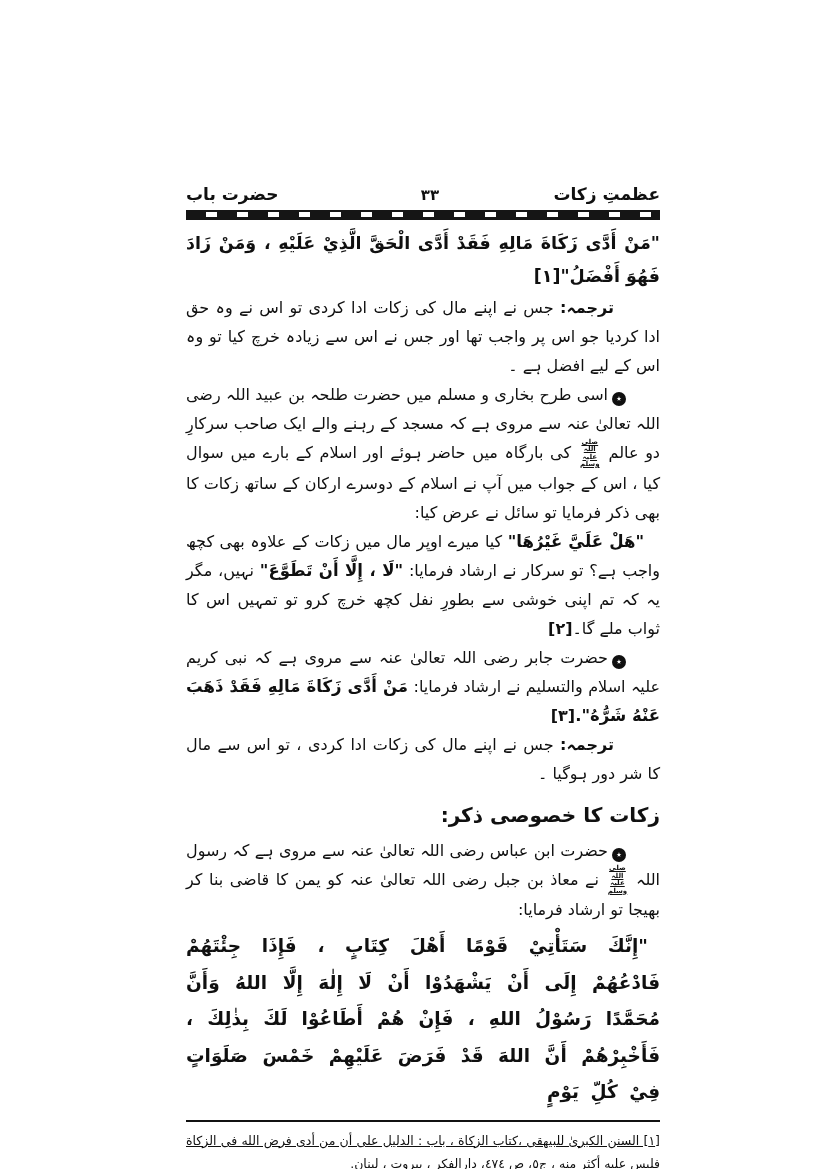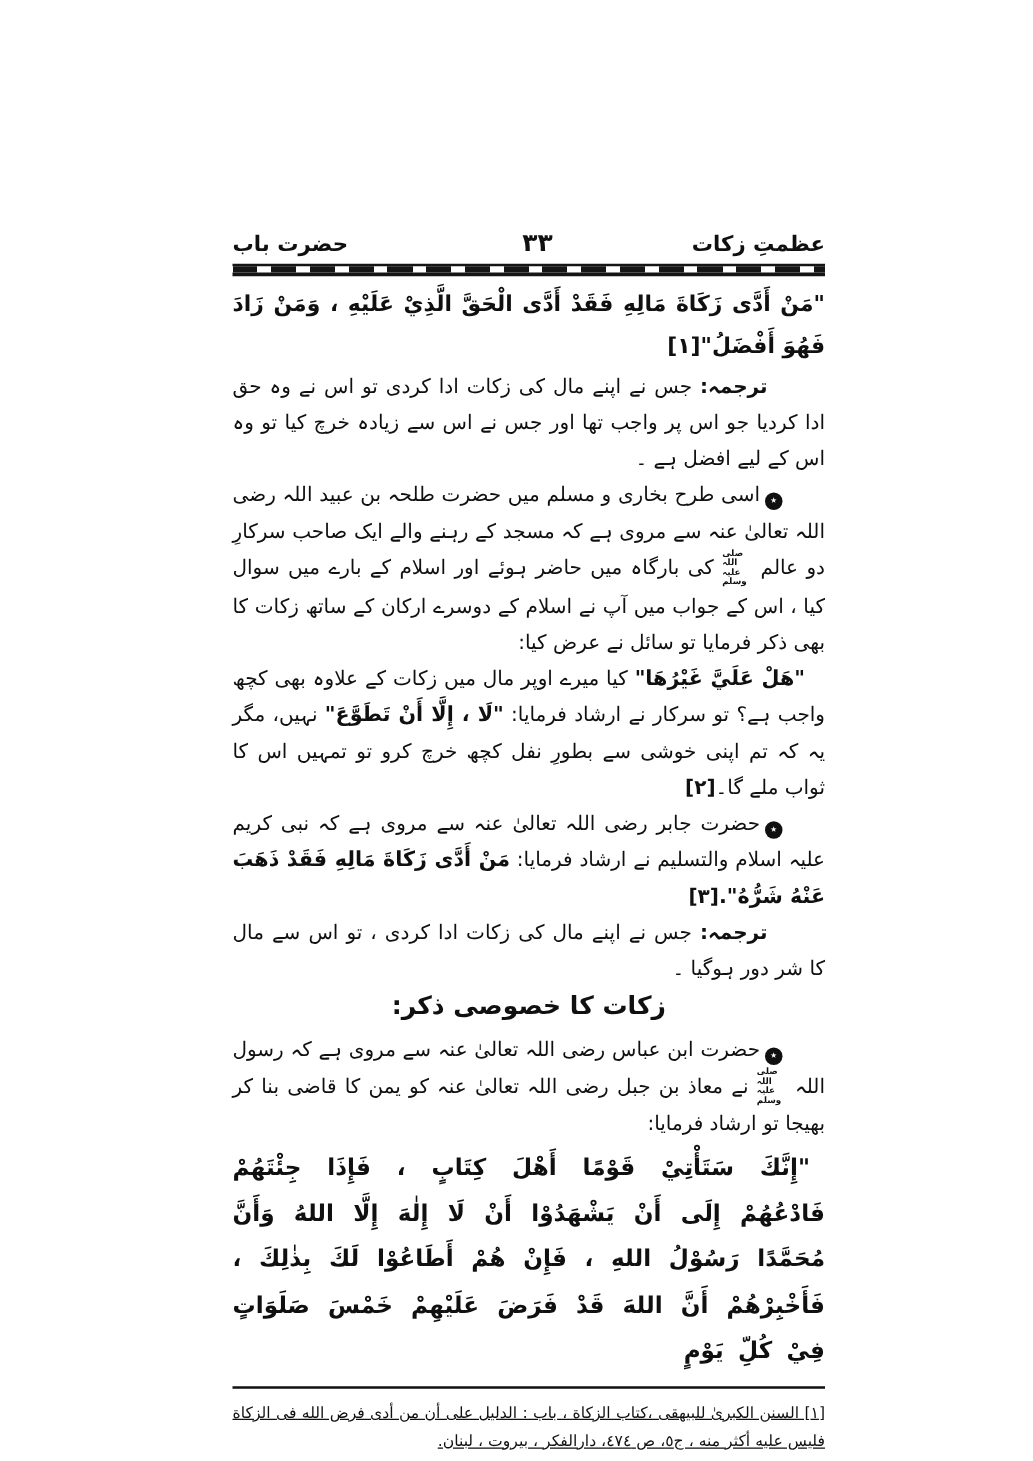--- a/index.html
+++ b/index.html
@@ -7,21 +7,21 @@
     width:826px;height:1169px;background:#ffffff;position:relative;
     font-family:"DejaVu Sans",sans-serif;color:#101010;overflow:hidden;
     margin:0 auto;direction:rtl;
   }
   .content{position:absolute;left:186px;top:182px;width:474px;direction:rtl;}
 
   
   .header{display:flex;justify-content:space-between;align-items:baseline;
     font-weight:bold;font-size:17px;line-height:24px;}
   .h-book{letter-spacing:0;}
-  .h-page{font-size:20px;margin-left:28px;}
+  .h-page{font-size:15px;margin-left:28px;}
   .h-chapter{}
 
   .rule-dashed{
     margin-top:3px;height:5px;
     border-top:2px solid #151515;border-bottom:3px solid #151515;
     background:repeating-linear-gradient(90deg,#151515 0 20px,#ffffff 20px 31px);
   }
 
   
   p{margin:0;text-align:justify;}
@@ -35,26 +35,27 @@
   .inline-arabic{font-weight:bold;font-size:16.5px;}
   .ref{font-weight:bold;}
 
   .bullet{
     display:inline-block;width:14px;height:14px;border-radius:50%;
     background:#101010;color:#ffffff;font-size:10px;line-height:14px;
     text-align:center;vertical-align:-2px;margin-left:4px;text-indent:0;
   }
   .sala{
     display:inline-block;width:24px;font-size:7px;line-height:7.5px;
-    text-align:left;vertical-align:middle;font-weight:bold;white-space:normal;
+    text-align:center;vertical-align:middle;font-weight:bold;white-space:normal;
     text-indent:0;
+    text-decoration:underline;
   }
 
   .section-heading{
-    font-size:20px;font-weight:bold;text-align:center;margin:0 0 6px;line-height:30px;
+    font-size:20px;font-weight:bold;text-align:right;margin:12px 0 6px;line-height:30px;
   }
 
   .arabic-block{
     font-size:18.5px;font-weight:bold;line-height:36.5px;word-spacing:5px;
     text-indent:12px;margin-top:4px;
   }
 
   
   .footnote-sep{border-top:2px solid #111;margin-top:9px;}
   .footnotes{font-size:12.5px;line-height:23px;padding-top:7px;text-decoration:underline;}

